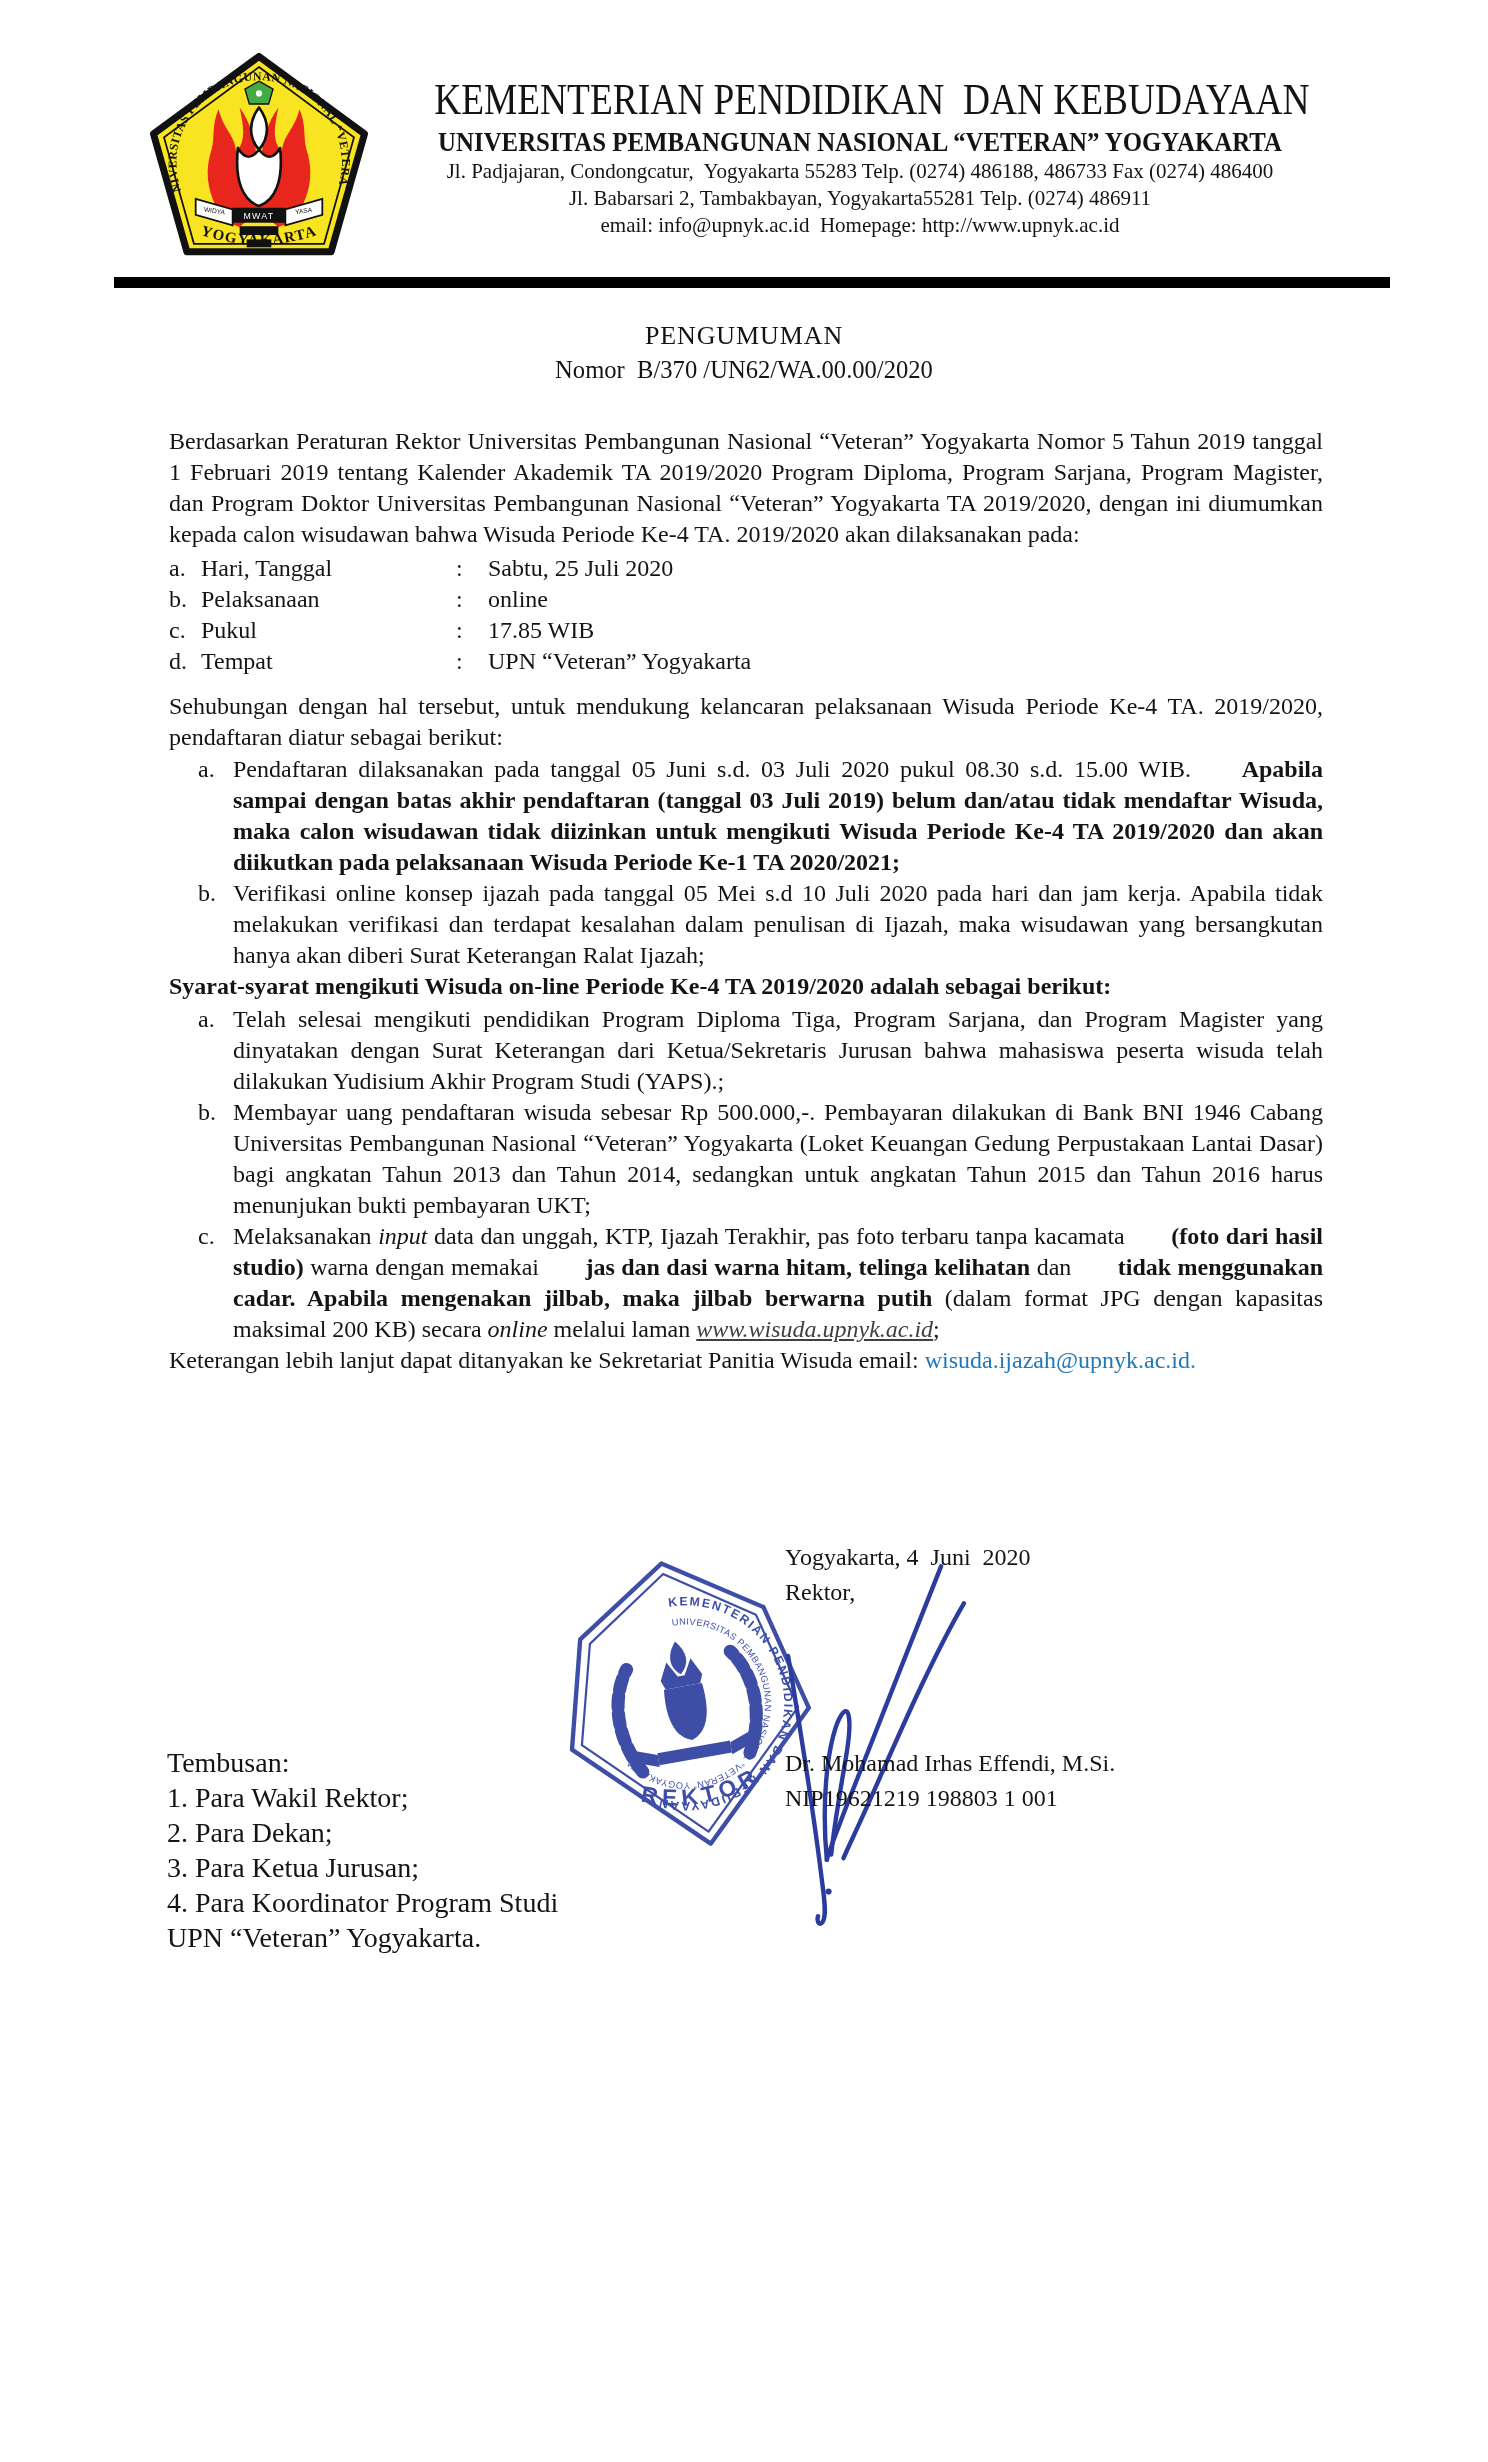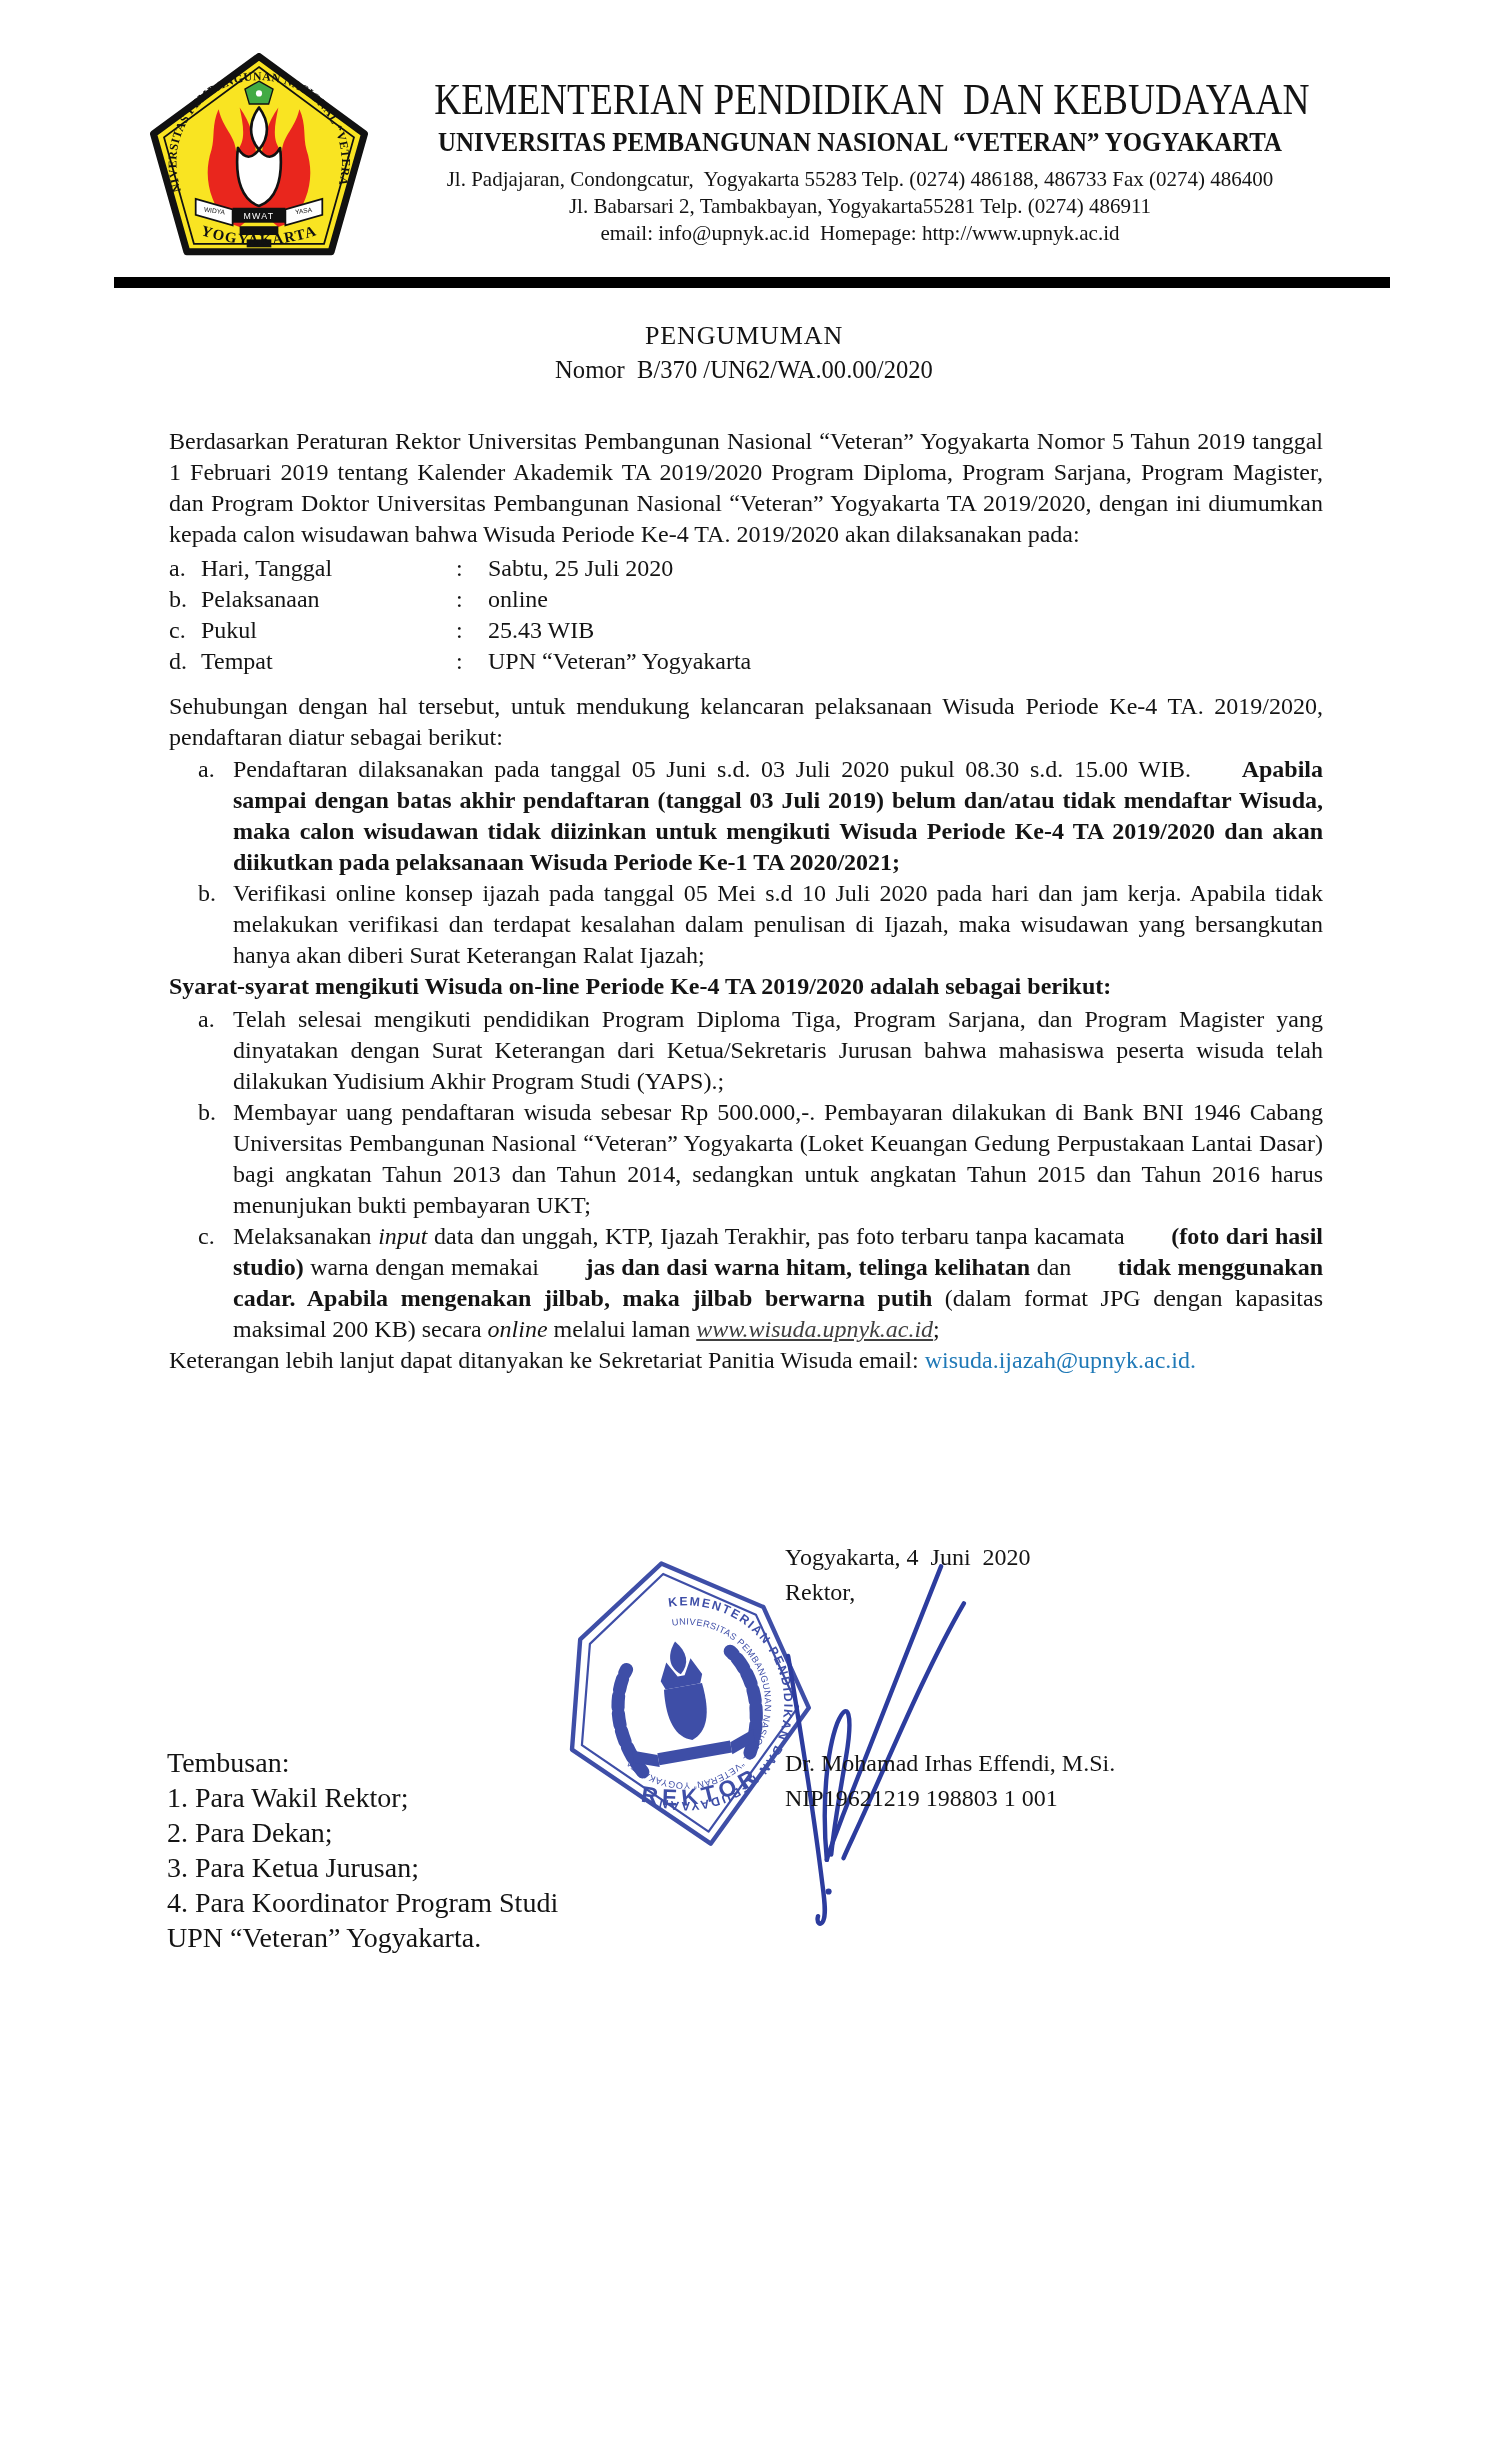--- a/index.html
+++ b/index.html
@@ -7,21 +7,21 @@
         font-family:"Liberation Serif",serif;color:#141414;overflow:hidden;}
 
   
   .logo{position:absolute;left:148px;top:53px;width:222px;height:204px;}
   .headtext{position:absolute;left:359px;top:74px;width:1002px;text-align:center;}
   .ministry{font-size:44px;line-height:51px;white-space:nowrap;
             transform:scaleX(.85);transform-origin:50% 50%;}
   .university{font-size:27px;line-height:32px;white-space:nowrap;font-weight:bold;
               transform:scaleX(.92);transform-origin:50% 50%;margin-top:0.9px;}
   .addr{font-size:21px;line-height:27px;white-space:nowrap;}
-  .addr.first{margin-top:8px;}
+  .addr.first{}
   .rule{position:absolute;left:114px;top:277px;width:1276px;height:11.4px;background:#000;}
 
   
   .titleblock{position:absolute;left:0;top:318px;width:1488px;text-align:center;}
   .t1{font-size:26px;line-height:35px;letter-spacing:0.9px;}
   .t2{font-size:24.6px;line-height:33px;}
 
   
   .bodycol{position:absolute;left:169px;top:426px;width:1154px;
            font-size:24px;line-height:31px;}
@@ -110,21 +110,21 @@
       <div class="drow">
         <span>b.</span>
         <span>Pelaksanaan</span>
         <span>:</span>
         <span>online</span>
       </div>
       <div class="drow">
         <span>c.</span>
         <span>Pukul</span>
         <span>:</span>
-        <span>25.43 WIB</span>
+        <span>17.85 WIB</span>
       </div>
       <div class="drow">
         <span>d.</span>
         <span>Tempat</span>
         <span>:</span>
         <span>UPN “Veteran” Yogyakarta</span>
       </div>
     </div>
 
     <p class="just" style="margin-top:14px">Sehubungan dengan hal tersebut, untuk mendukung kelancaran pelaksanaan Wisuda Periode Ke-4 TA. 2019/2020, pendaftaran diatur sebagai berikut:</p>

